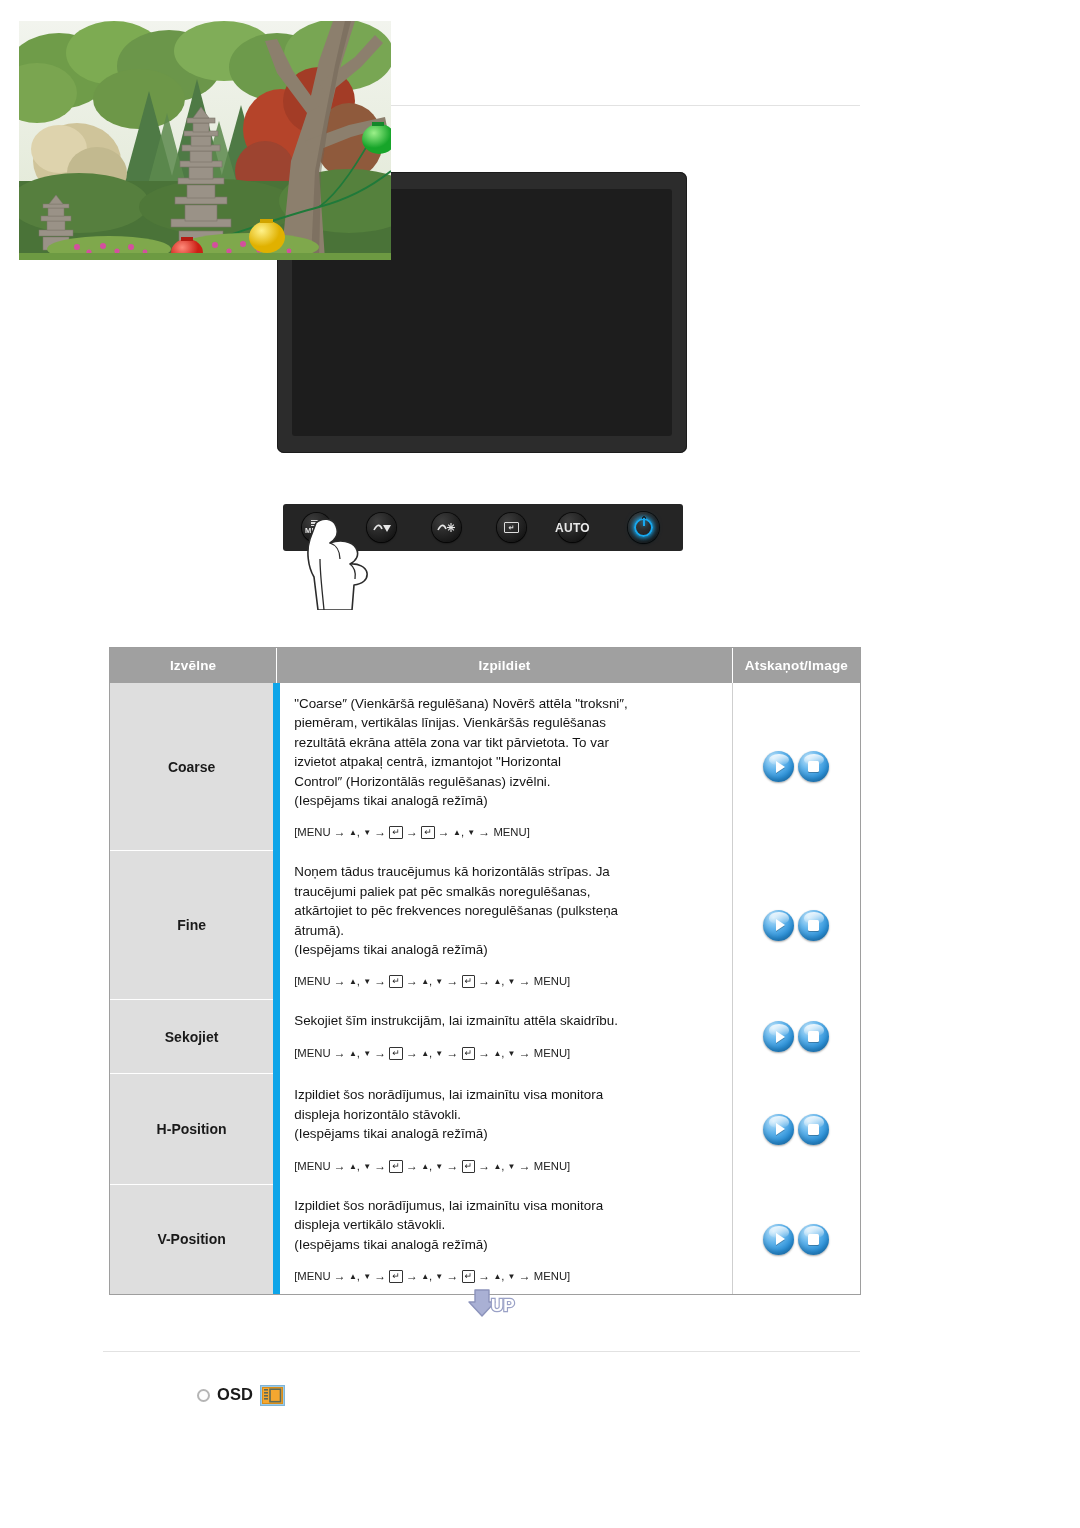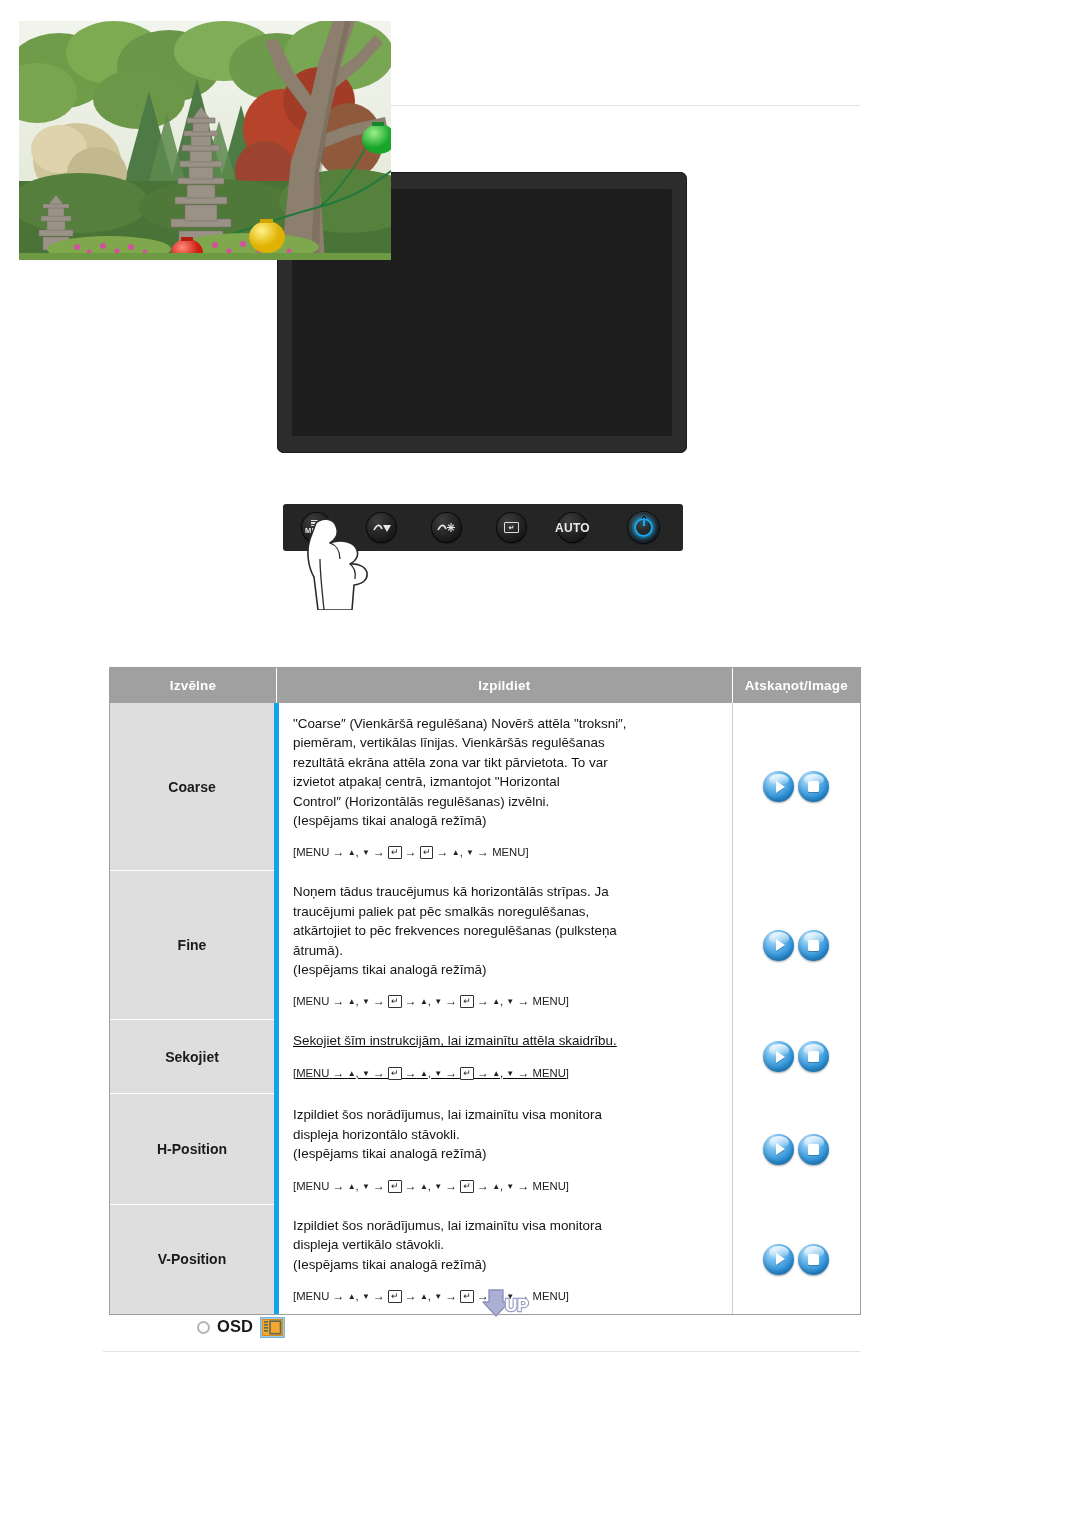--- a/index.html
+++ b/index.html
@@ -38,21 +38,21 @@
     position: absolute;
     display: flex;
     align-items: center;
     gap: 7px;
     font-size: 16.5px;
     font-weight: bold;
     color: #1a1a1a;
     letter-spacing: .1px;
   }
   .section-head.image-head { left: 197px; top: 135px; }
-  .section-head.osd-head   { left: 197px; top: 1316px; }
+  .section-head.osd-head   { left: 197px; top: 1384px; }
 
   .bullet-ring {
     width: 13px; height: 13px;
     border-radius: 50%;
     border: 2.5px solid #b5b5b5;
     background: #fdfdfd;
     box-sizing: border-box;
     flex: 0 0 auto;
     position: relative;
     top: 1px;
@@ -187,21 +187,20 @@
 
   
   .tbl {
     position: absolute;
     left: 110px;
     top: 648px;
     width: 750px;
     border-collapse: collapse;
     background: #ffffff;
     box-shadow: 0 0 0 1px #9e9e9e;
-    margin-top: 20px;
   }
   .tbl th {
     background: #a0a0a0;
     color: #ffffff;
     font-size: 13.5px;
     font-weight: bold;
     height: 33px;
     border-right: 1px solid #ffffff;
     letter-spacing: .2px;
   }
@@ -215,21 +214,21 @@
   .tbl tr:first-child td { border-top: none; }
 
   td.col-menu {
     width: 175px;
     background: #dedede;
     color: #1a1a1a;
     font-size: 14px;
     font-weight: bold;
     text-align: center;
     vertical-align: middle;
-    border-right: 5px solid #0ea5e9;
+    border-right: 7px solid #0ea5e9;
   }
   td.col-desc {
     width: 445px;
     padding: 11px 12px 10px 14px;
     border-right: 1px solid #cfcfcf;
   }
   td.col-btns {
     width: 128px;
     text-align: center;
     vertical-align: middle;
@@ -293,21 +292,21 @@
     width: 11px; height: 11px;
     background: #ffffff;
     border-radius: 1.5px;
     position: relative; z-index: 2;
     box-shadow: 0 1px 0 rgba(0,0,0,.25);
   }
 
   
   .up-btn {
     position: absolute;
-    left: 475px;
+    left: 461px;
     top: 1283px;
     width: 62px;
     height: 34px;
   }
 </style>
 </head>
 <body>
 
 <div class="page">
 
@@ -579,21 +578,21 @@
               </span>
             <span class="gbtn">
                 <span class="stop-sq"></span>
               </span>
           </span>
         </td>
       </tr>
 
       <tr>
         <td class="col-menu">Sekojiet</td>
-        <td class="col-desc" style="height:52px;text-decoration:underline;">
+        <td class="col-desc" style="height:52px;">
           <div class="desc-text">Sekojiet šīm instrukcijām, lai izmainītu attēla skaidrību.</div>
           <div class="seq-text">
             <span>[MENU</span>
             <span class="ar">→</span> <span class="tri">▲</span>, <span class="tri">▼</span>
             <span class="ar">→</span> <span class="key">↵</span>
             <span class="ar">→</span> <span class="tri">▲</span>, <span class="tri">▼</span>
             <span class="ar">→</span> <span class="key">↵</span>
             <span class="ar">→</span> <span class="tri">▲</span>, <span class="tri">▼</span>
             <span class="ar">→</span> <span>MENU]</span>
           </div>

